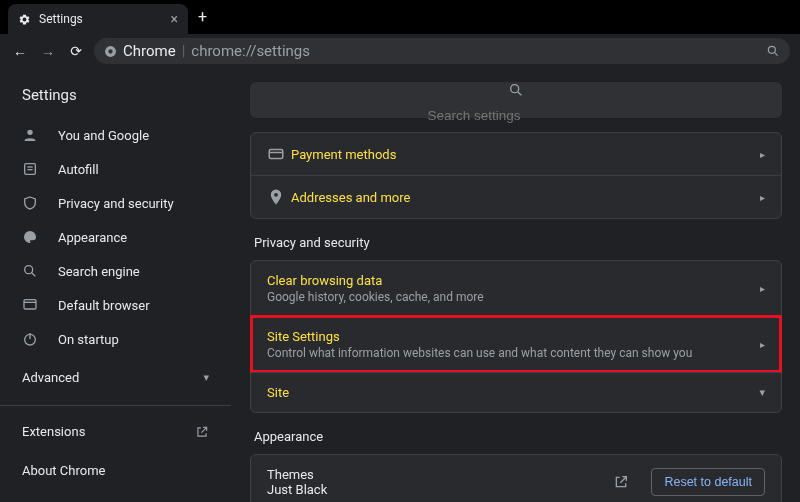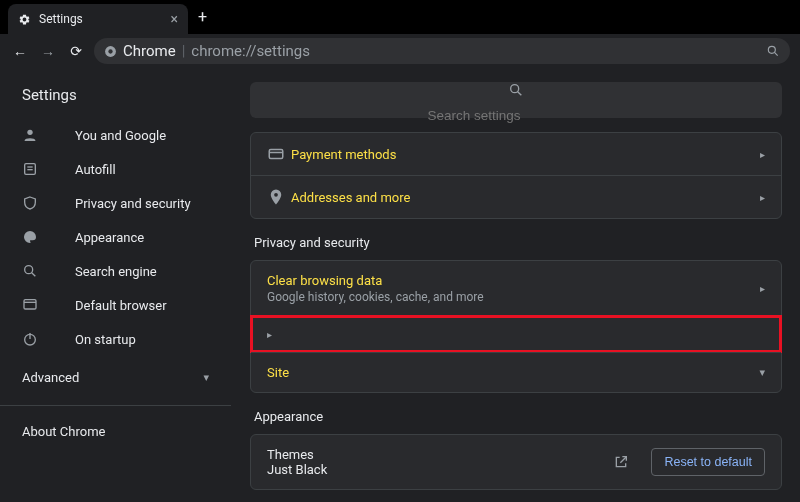--- a/index.html
+++ b/index.html
@@ -35,21 +35,21 @@
   .search-right { margin-left: auto; color:#9aa0a6; }
   .page {
     display: flex; background:#202124; height: calc(502px - 68px);
   }
   .sidebar {
     width: 232px; padding-top: 14px; border-right: 1px solid #202124;
     display: flex; flex-direction: column;
   }
   .sbar-title { font-size: 15px; color:#e8eaed; padding: 4px 22px 14px; }
   .sbar-item {
-    display: flex; align-items: center; gap: 35px;
+    display: flex; align-items: center; gap: 18px;
     padding: 9px 22px; color:#e8eaed; font-size: 13px;
     cursor: pointer;
   }
   .sbar-item .icn { width: 18px; color:#9aa0a6; display:flex; }
   .sbar-adv { display:flex; align-items:center; justify-content:space-between;
     padding: 14px 22px; font-size: 13px; color:#e8eaed; cursor:pointer;}
   .sbar-sep { border-top:1px solid #3c4043; margin: 6px 0; }
   .sbar-ext { display:flex; align-items:center; justify-content:space-between;
     padding: 12px 22px; font-size:13px; cursor:pointer;}
   .main {
@@ -195,20 +195,30 @@
         </span>
       <span>On startup</span>
     </div>
 
     <div class="sbar-adv">
       <span>Advanced</span>
       <span class="chev down">▾</span>
     </div>
     <div class="sbar-sep"></div>
     <div class="sbar-ext">
+      <span>Extensions</span>
+      <span>
+          <svg width="14" height="14" viewBox="0 0 24 24" fill="none" stroke="#9aa0a6" stroke-width="2">
+            <path d="M14 4h6v6"></path>
+            <path d="M20 4l-9 9"></path>
+            <path d="M19 14v5H5V5h5"></path>
+          </svg>
+        </span>
+    </div>
+    <div class="sbar-ext">
       <span>About Chrome</span>
     </div>
   </div>
 
   <div class="main">
     <div class="searchbar">
       <span>
           <svg width="16" height="16" viewBox="0 0 24 24" fill="none" stroke="#9aa0a6" stroke-width="2">
             <circle cx="10" cy="10" r="6"></circle>
             <line x1="20" y1="20" x2="14.5" y2="14.5"></line>
@@ -246,20 +256,24 @@
     <div class="section-h">Privacy and security</div>
     <div class="card">
       <div class="row">
         <div class="rbody">
           <div class="rtitle">Clear browsing data</div>
           <div class="rdesc">Google history, cookies, cache, and more</div>
         </div>
         <span class="chev">▸</span>
       </div>
       <div class="row highlight">
+        <div class="rbody">
+          <div class="rtitle">Site Settings</div>
+          <div class="rdesc">Control what information websites can use and what content they can show you</div>
+        </div>
         <span class="chev">▸</span>
       </div>
       <div class="row">
         <div class="rbody">
             <div class="rtitle">Site</div>
           </div>
         <span class="chev down">▾</span>
       </div>
     </div>
 

